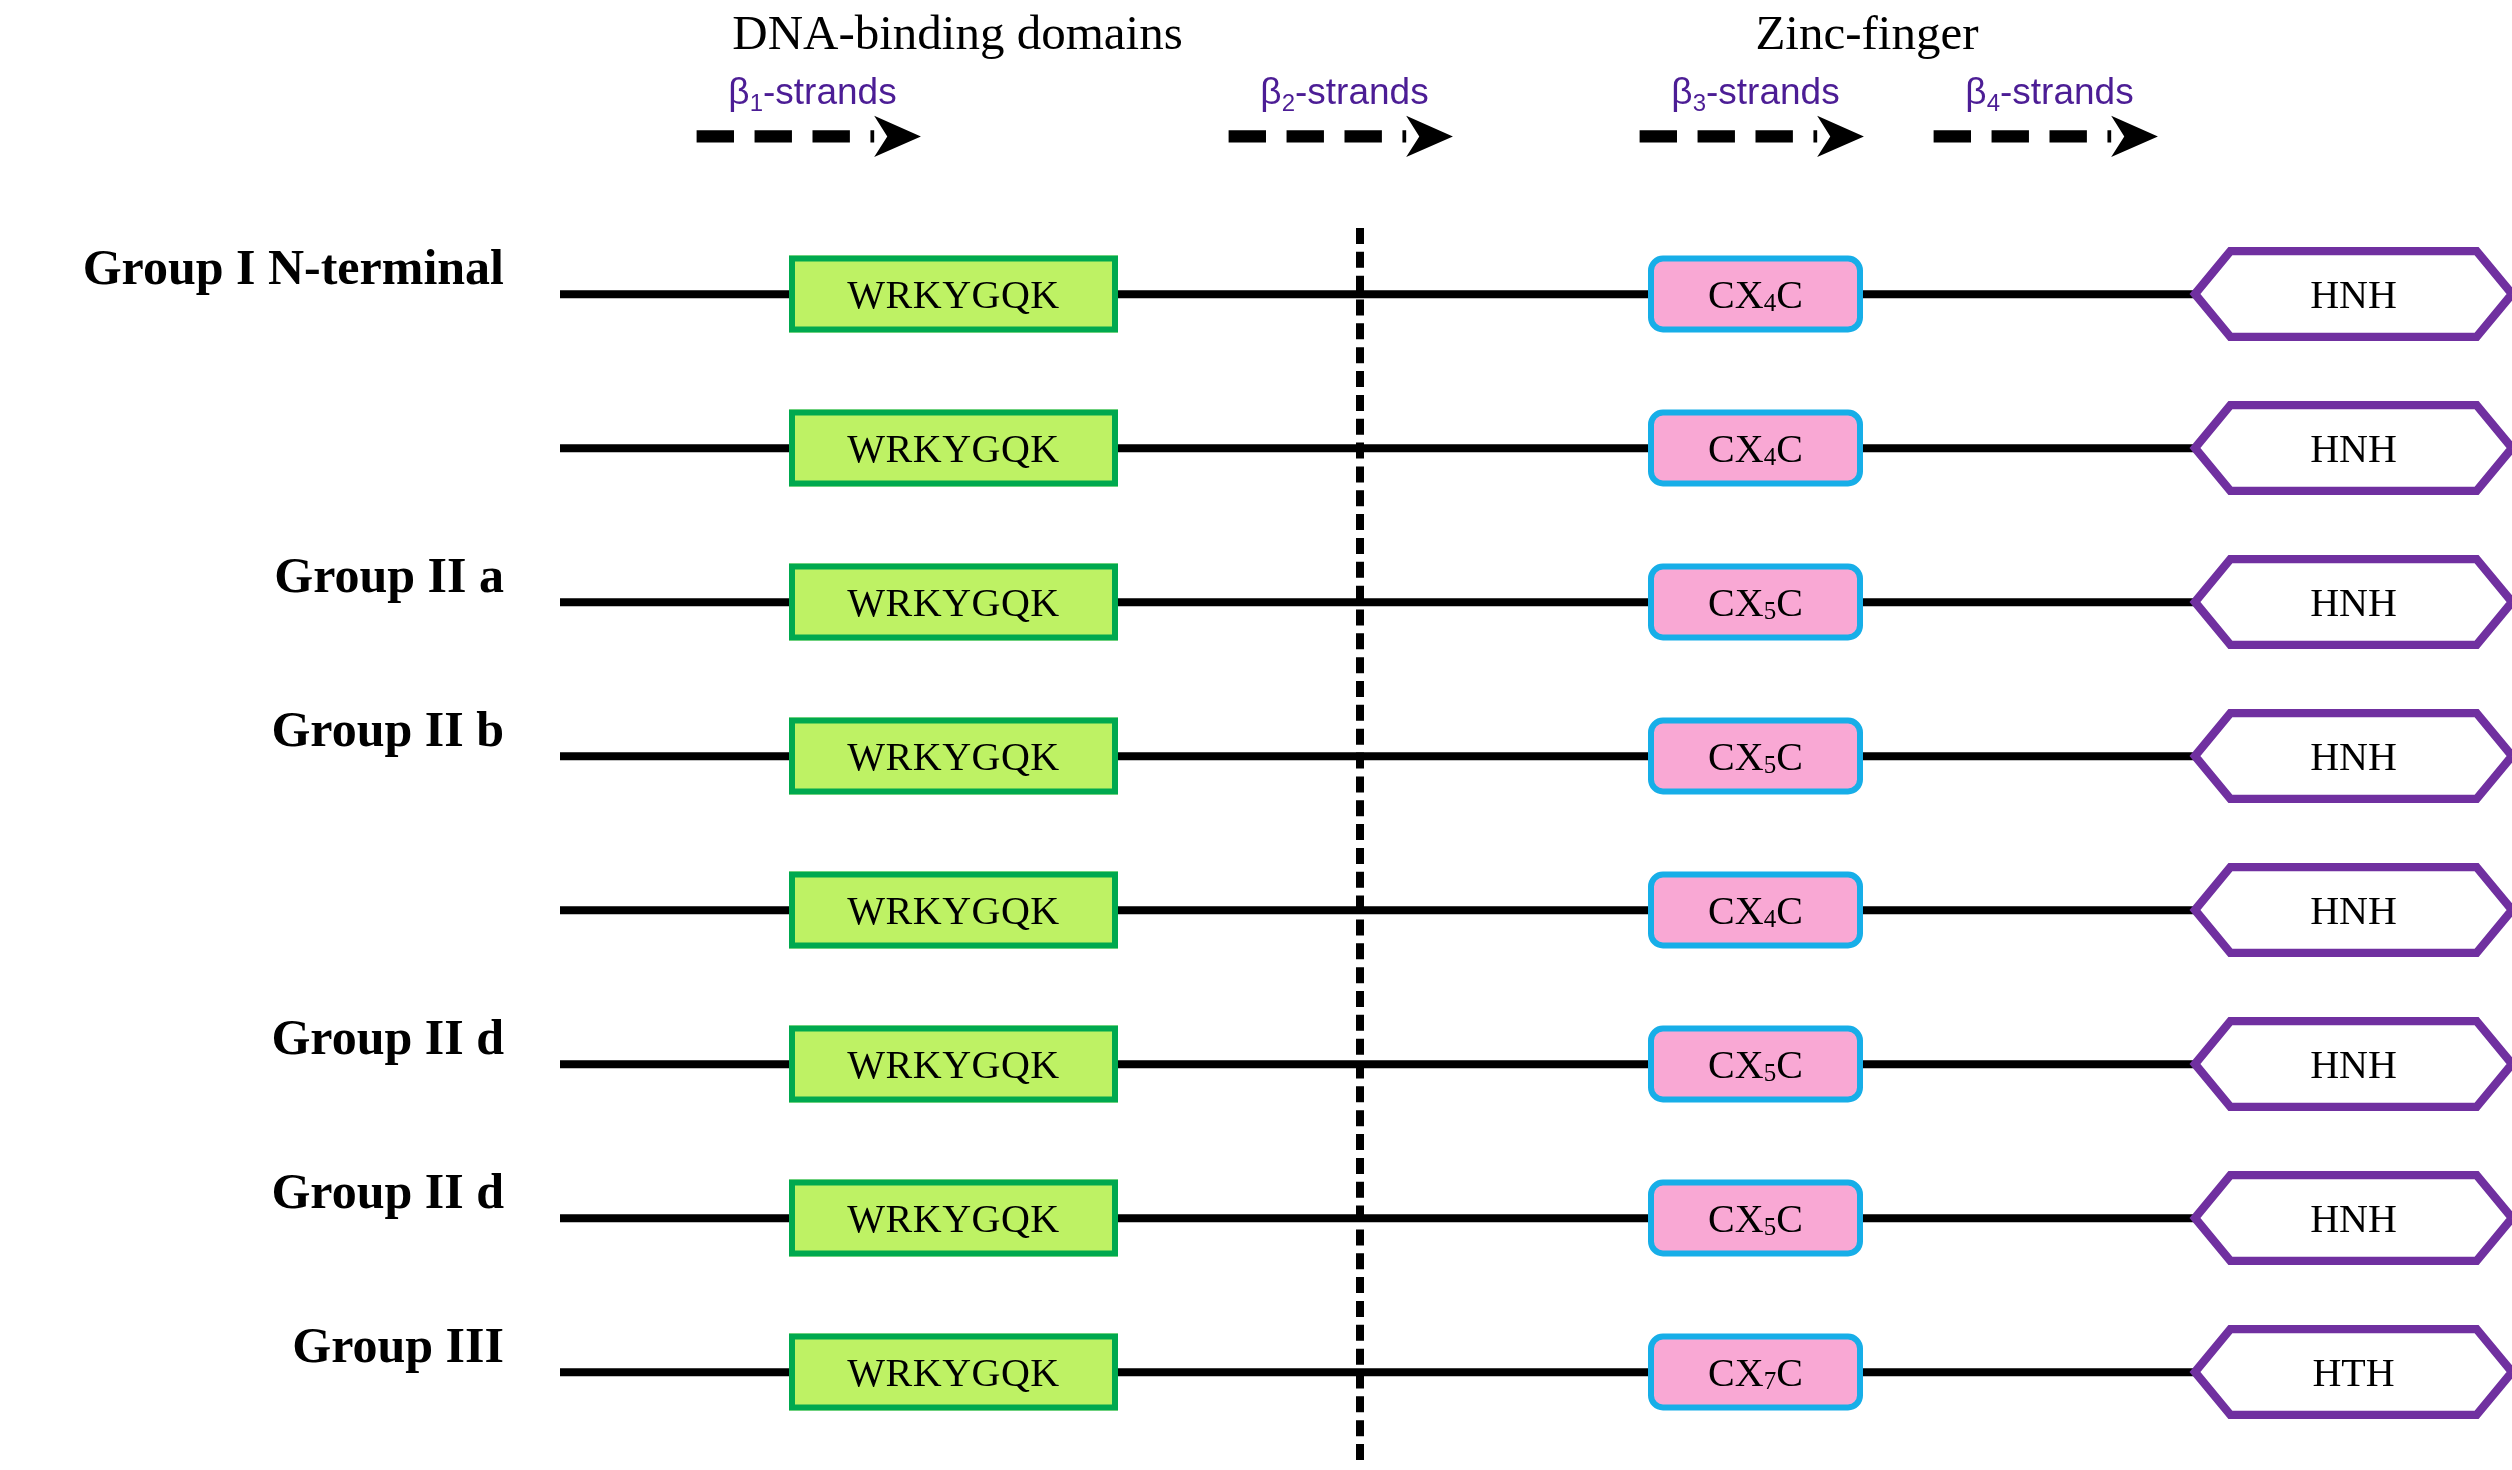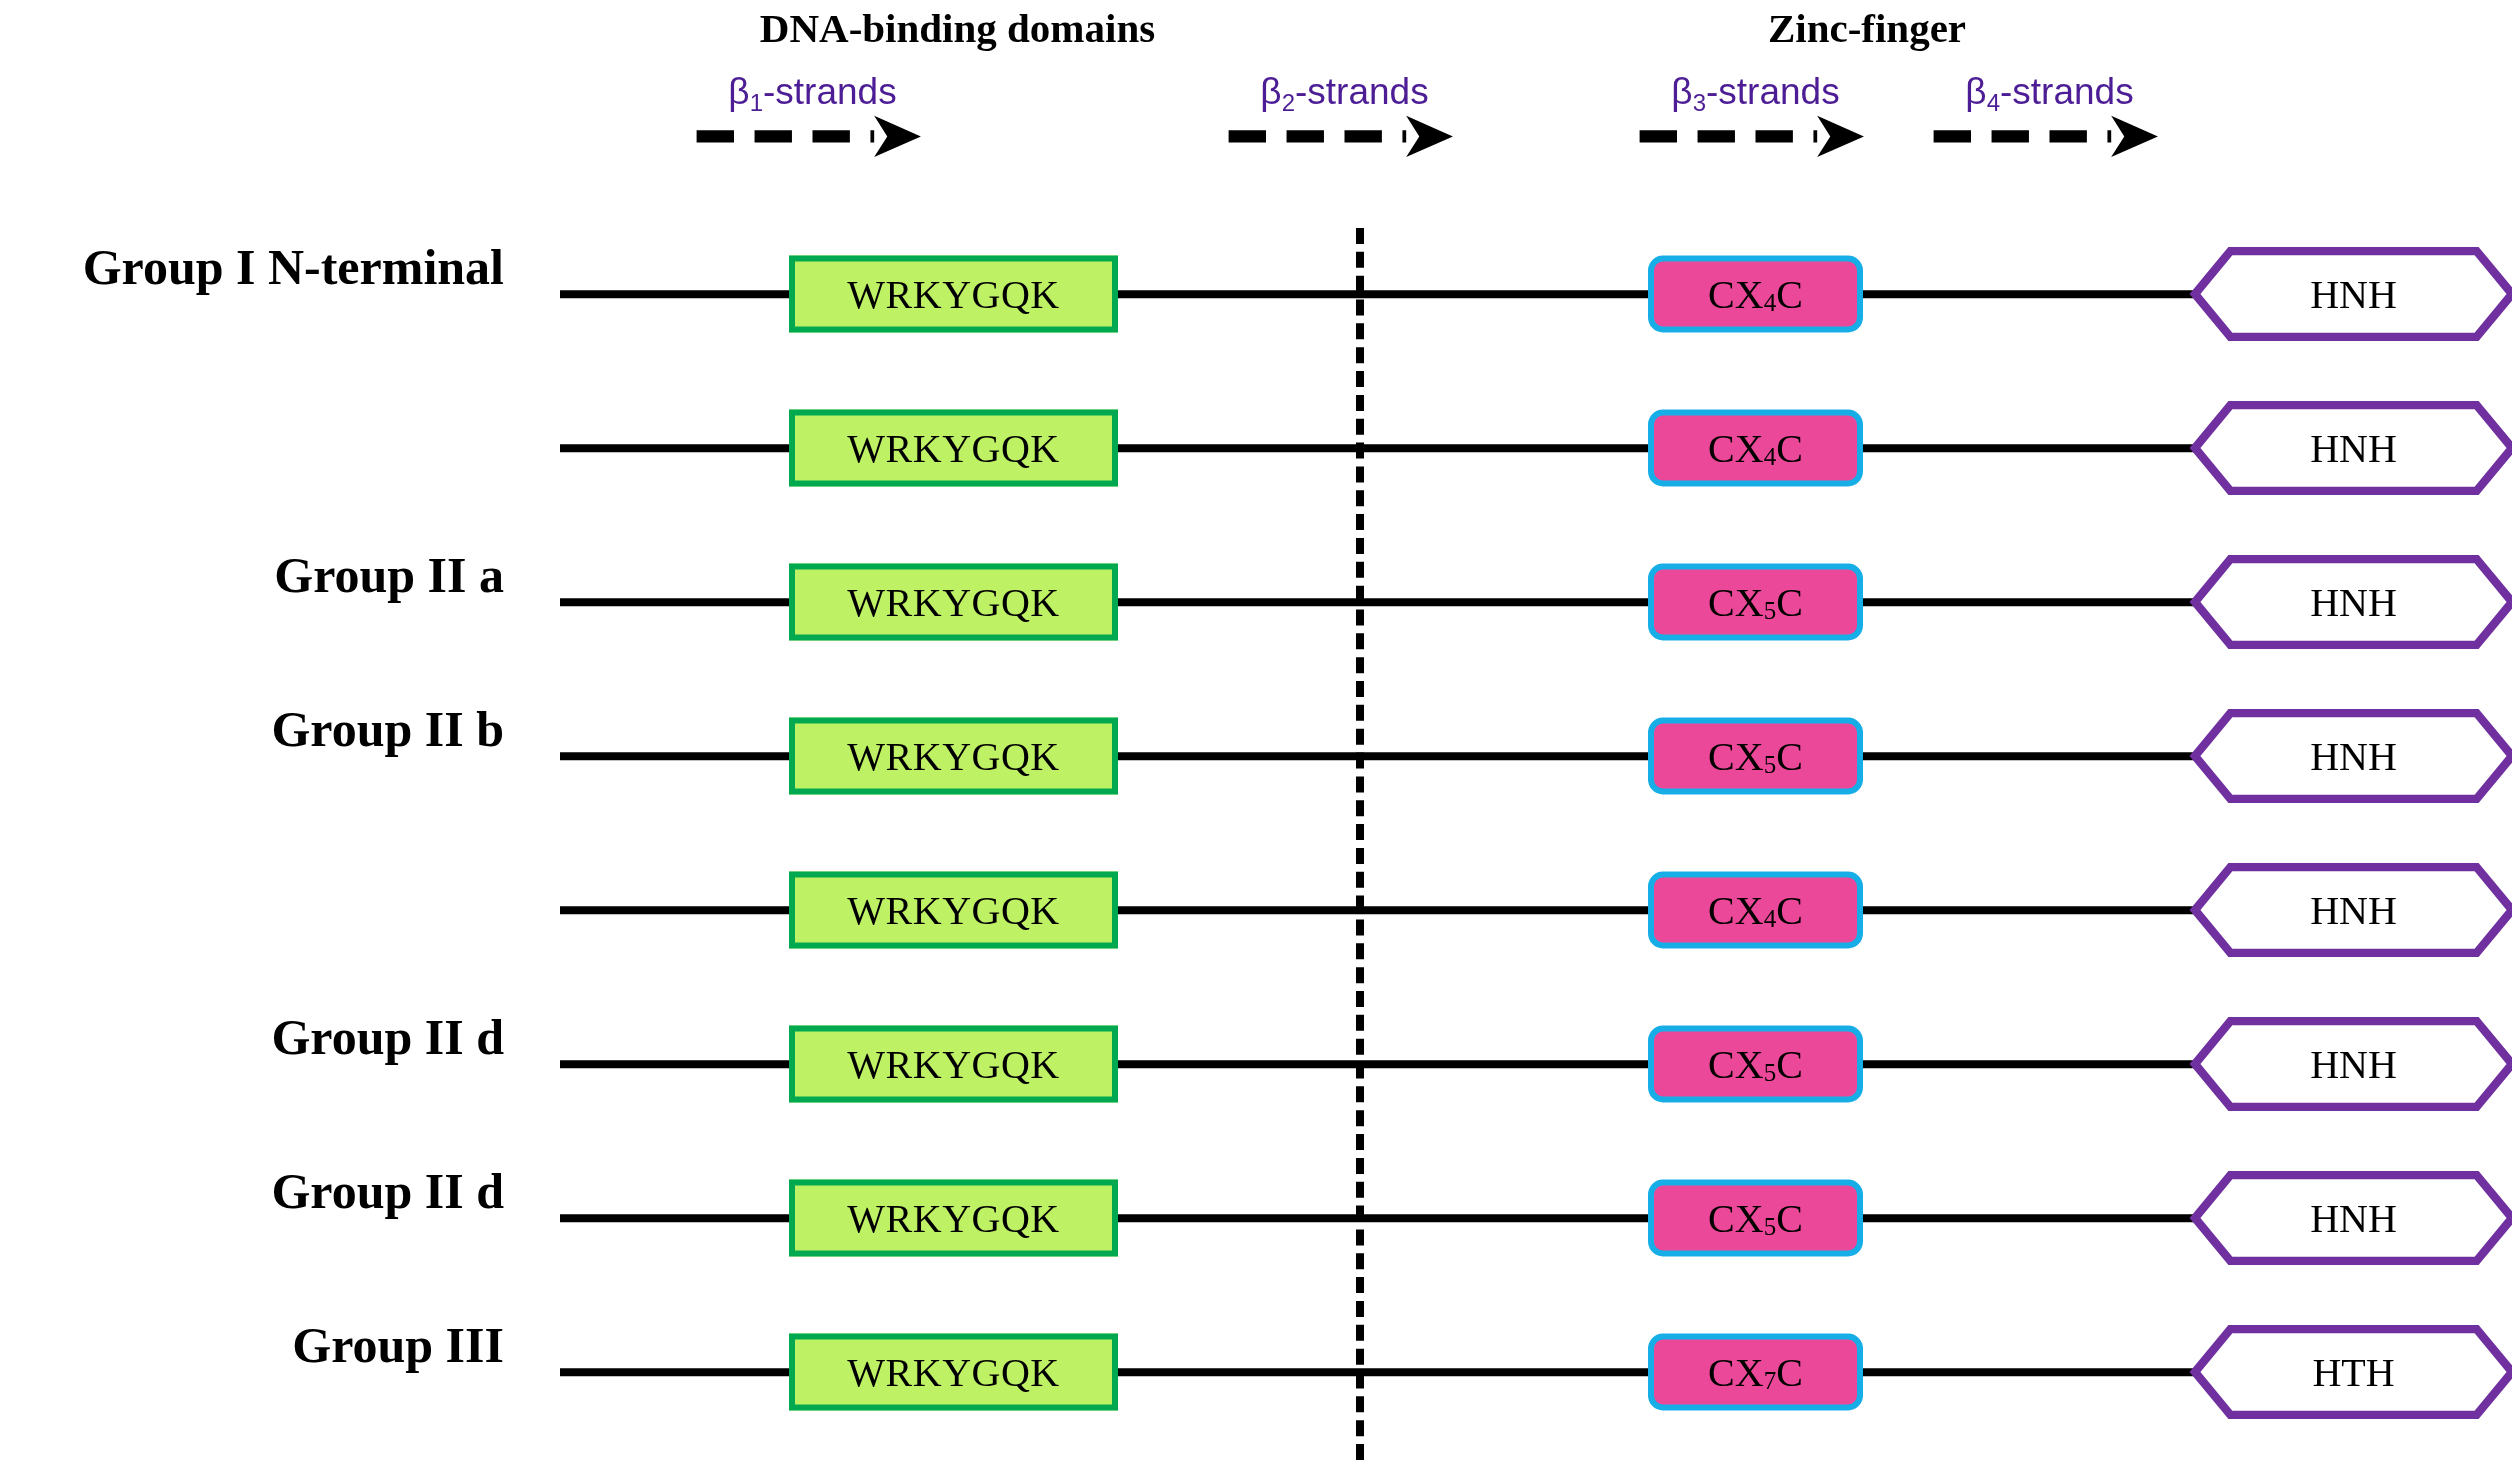--- a/index.html
+++ b/index.html
@@ -4,21 +4,21 @@
 <style>
   html,body{margin:0;padding:0;background:#ffffff;}
   body{
     width:2512px;height:1470px;position:relative;overflow:hidden;
     font-family:"Liberation Serif","DejaVu Serif",serif;
     -webkit-font-smoothing:antialiased;
   }
 
   
   .section-header{
-    position:absolute;font-weight:bold;font-size:41px;color:#000;
+    position:absolute;font-weight:normal;font-size:49px;color:#000;
     white-space:nowrap;text-align:center;
   }
   #hdr-dna{left:696px;top:3.7px;width:523px;}
   #hdr-zf{left:1587px;top:3.7px;width:560px;}
 
   
   .beta-group{position:absolute;width:299px;text-align:center;}
   .beta-label{
     font-family:"Liberation Sans","DejaVu Sans",sans-serif;
     font-size:37px;color:#4c1d95;white-space:nowrap;line-height:1.05;
@@ -50,21 +50,21 @@
     width:329px;height:77px;box-sizing:border-box;
     border:6.5px solid #00A94F;background:#bef264;
     display:flex;align-items:center;justify-content:center;
     font-size:40px;color:#000;letter-spacing:0.5px;
   }
 
   
   .zf-box{
     position:absolute;left:1648px;top:50%;transform:translateY(-50%);
     width:215px;height:77px;box-sizing:border-box;
-    border:6.5px solid #17AEE8;border-radius:15px;background:#ec4899;
+    border:6.5px solid #17AEE8;border-radius:15px;background:#f9a8d4;
     display:flex;align-items:center;justify-content:center;
     font-size:40px;color:#000;
   }
   .zf-box sub{font-size:25px;vertical-align:baseline;position:relative;top:8.4px;}
 
   
   .hex{
     position:absolute;left:2189px;top:50%;transform:translateY(-50%);
     width:329px;height:97px;
   }

